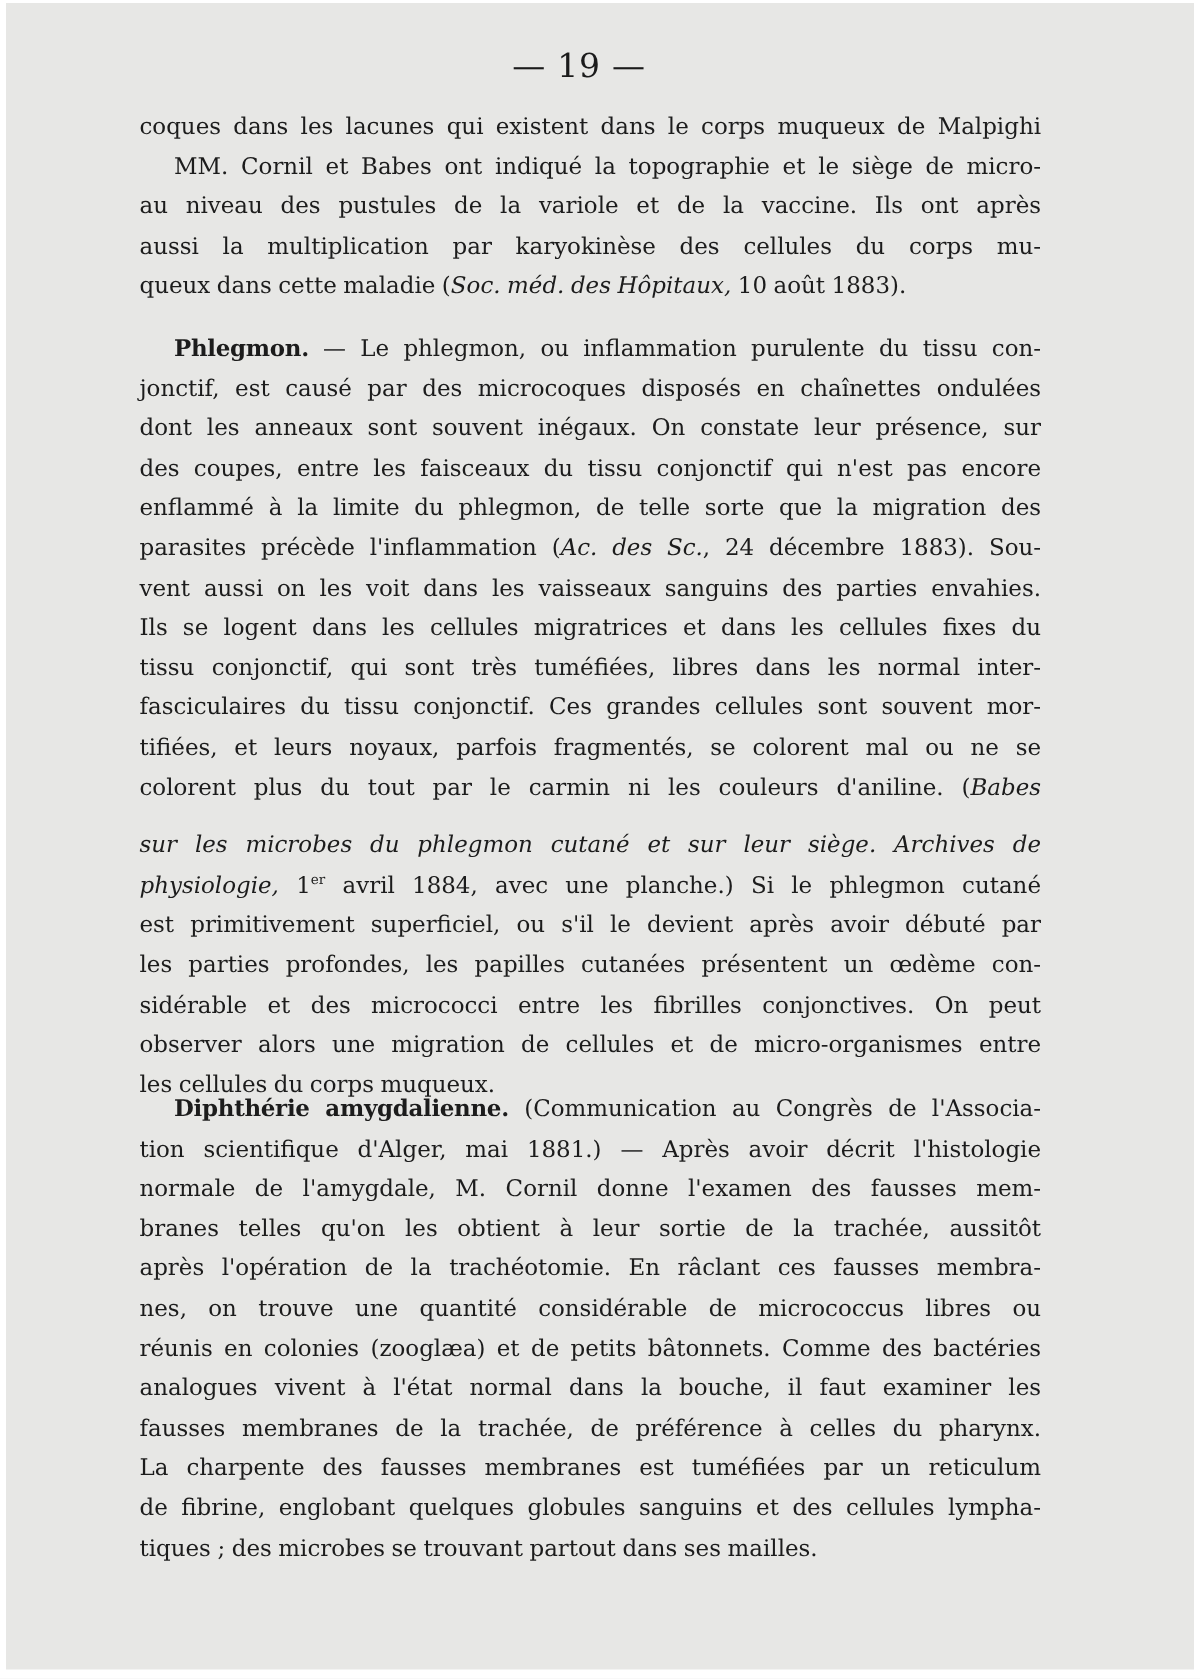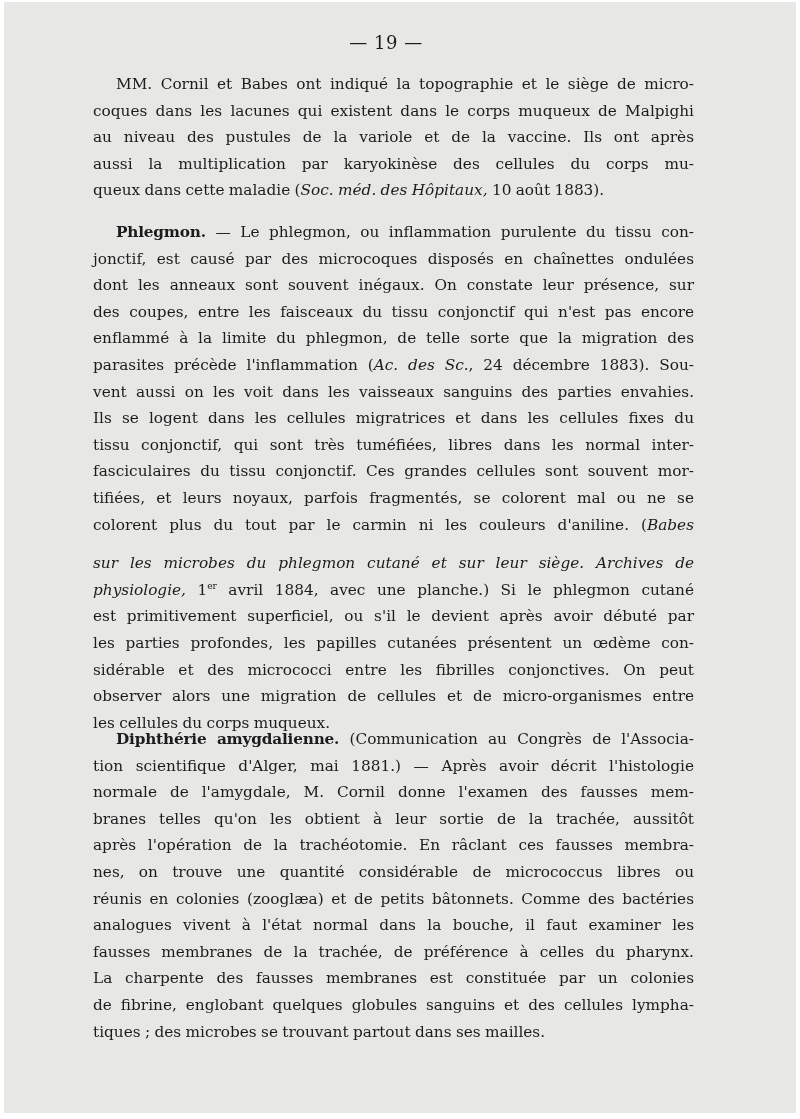--- a/index.html
+++ b/index.html
@@ -21,21 +21,21 @@
       height: 1111px;
       background: #e7e7e5;
     }
     .page-number {
       position: absolute;
       left: 0;
       width: 772px;
       top: 32px;
       text-align: center;
       font-family: "DejaVu Serif", serif;
-      font-size: 18px;
+      font-size: 22px;
       color: #1b1b1b;
       letter-spacing: 0.5px;
     }
     .text-block {
       position: absolute;
       left: 93px;
       width: 601px;
       font-family: "DejaVu Serif", serif;
       font-size: 15.3px;
       line-height: 26.6px;
@@ -74,22 +74,22 @@
     #para-3 { top: 726px; }
   </style>
 </head>
 <body>
 
 <div class="page"></div>
 
 <div class="page-number">— 19 —</div>
 
 <div class="text-block" id="para-1">
+  <span class="line">coques dans les lacunes qui existent dans le corps muqueux de Malpighi</span>
   <span class="line indent">MM. Cornil et Babes ont indiqué la topographie et le siège de micro-</span>
-  <span class="line">coques dans les lacunes qui existent dans le corps muqueux de Malpighi</span>
   <span class="line">au niveau des pustules de la variole et de la vaccine. Ils ont après</span>
   <span class="line">aussi la multiplication par karyokinèse des cellules du corps mu-</span>
   <span class="line last"><span>queux dans cette maladie (</span><span class="it">Soc. méd. des Hôpitaux,</span><span> 10 août 1883).</span></span>
 </div>
 
 <div class="text-block" id="para-2">
   <span class="line indent"><span class="heading">Phlegmon.</span><span> — Le phlegmon, ou inflammation purulente du tissu con-</span></span>
   <span class="line">jonctif, est causé par des microcoques disposés en chaînettes ondulées</span>
   <span class="line">dont les anneaux sont souvent inégaux. On constate leur présence, sur</span>
   <span class="line">des coupes, entre les faisceaux du tissu conjonctif qui n'est pas encore</span>
@@ -113,16 +113,16 @@
 <div class="text-block" id="para-3">
   <span class="line indent"><span class="heading">Diphthérie amygdalienne.</span><span> (Communication au Congrès de l'Associa-</span></span>
   <span class="line">tion scientifique d'Alger, mai 1881.) — Après avoir décrit l'histologie</span>
   <span class="line">normale de l'amygdale, M. Cornil donne l'examen des fausses mem-</span>
   <span class="line">branes telles qu'on les obtient à leur sortie de la trachée, aussitôt</span>
   <span class="line">après l'opération de la trachéotomie. En râclant ces fausses membra-</span>
   <span class="line">nes, on trouve une quantité considérable de micrococcus libres ou</span>
   <span class="line">réunis en colonies (zooglæa) et de petits bâtonnets. Comme des bactéries</span>
   <span class="line">analogues vivent à l'état normal dans la bouche, il faut examiner les</span>
   <span class="line">fausses membranes de la trachée, de préférence à celles du pharynx.</span>
-  <span class="line">La charpente des fausses membranes est constituée par un colonies</span>
+  <span class="line">La charpente des fausses membranes est tuméfiées par un reticulum</span>
   <span class="line">de fibrine, englobant quelques globules sanguins et des cellules lympha-</span>
   <span class="line last">tiques ; des microbes se trouvant partout dans ses mailles.</span>
 </div>
 
 </body></html>

